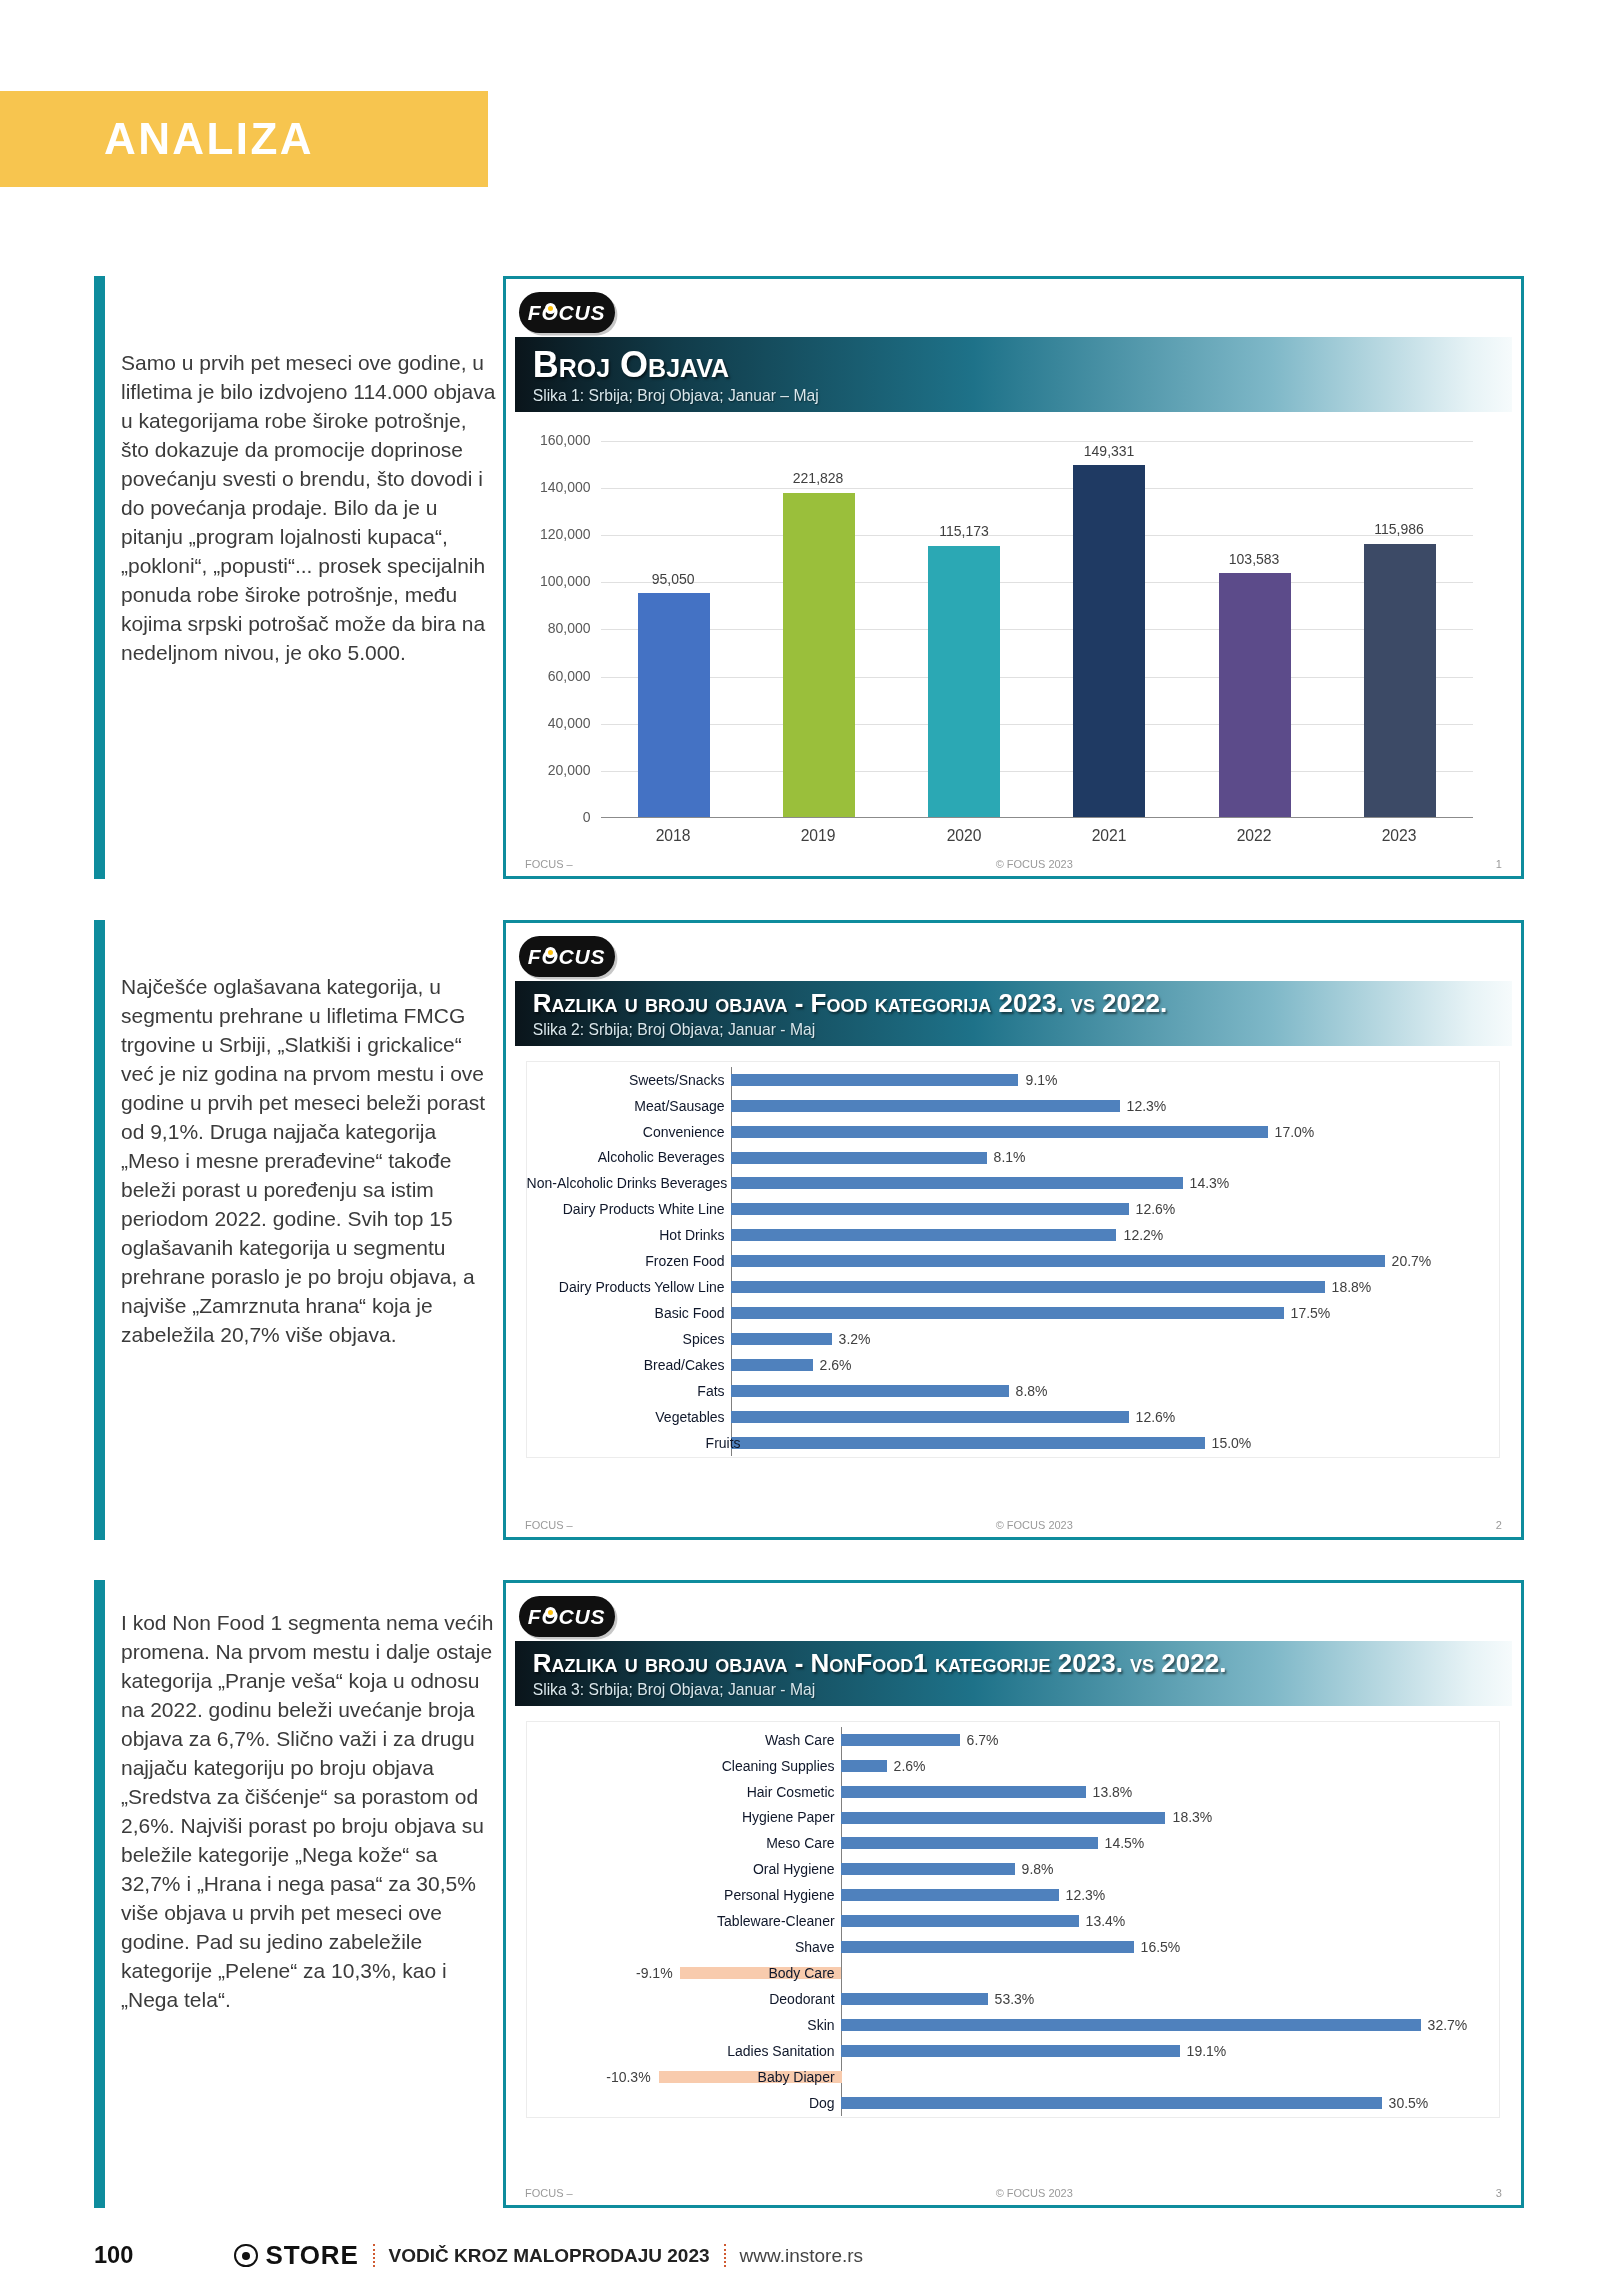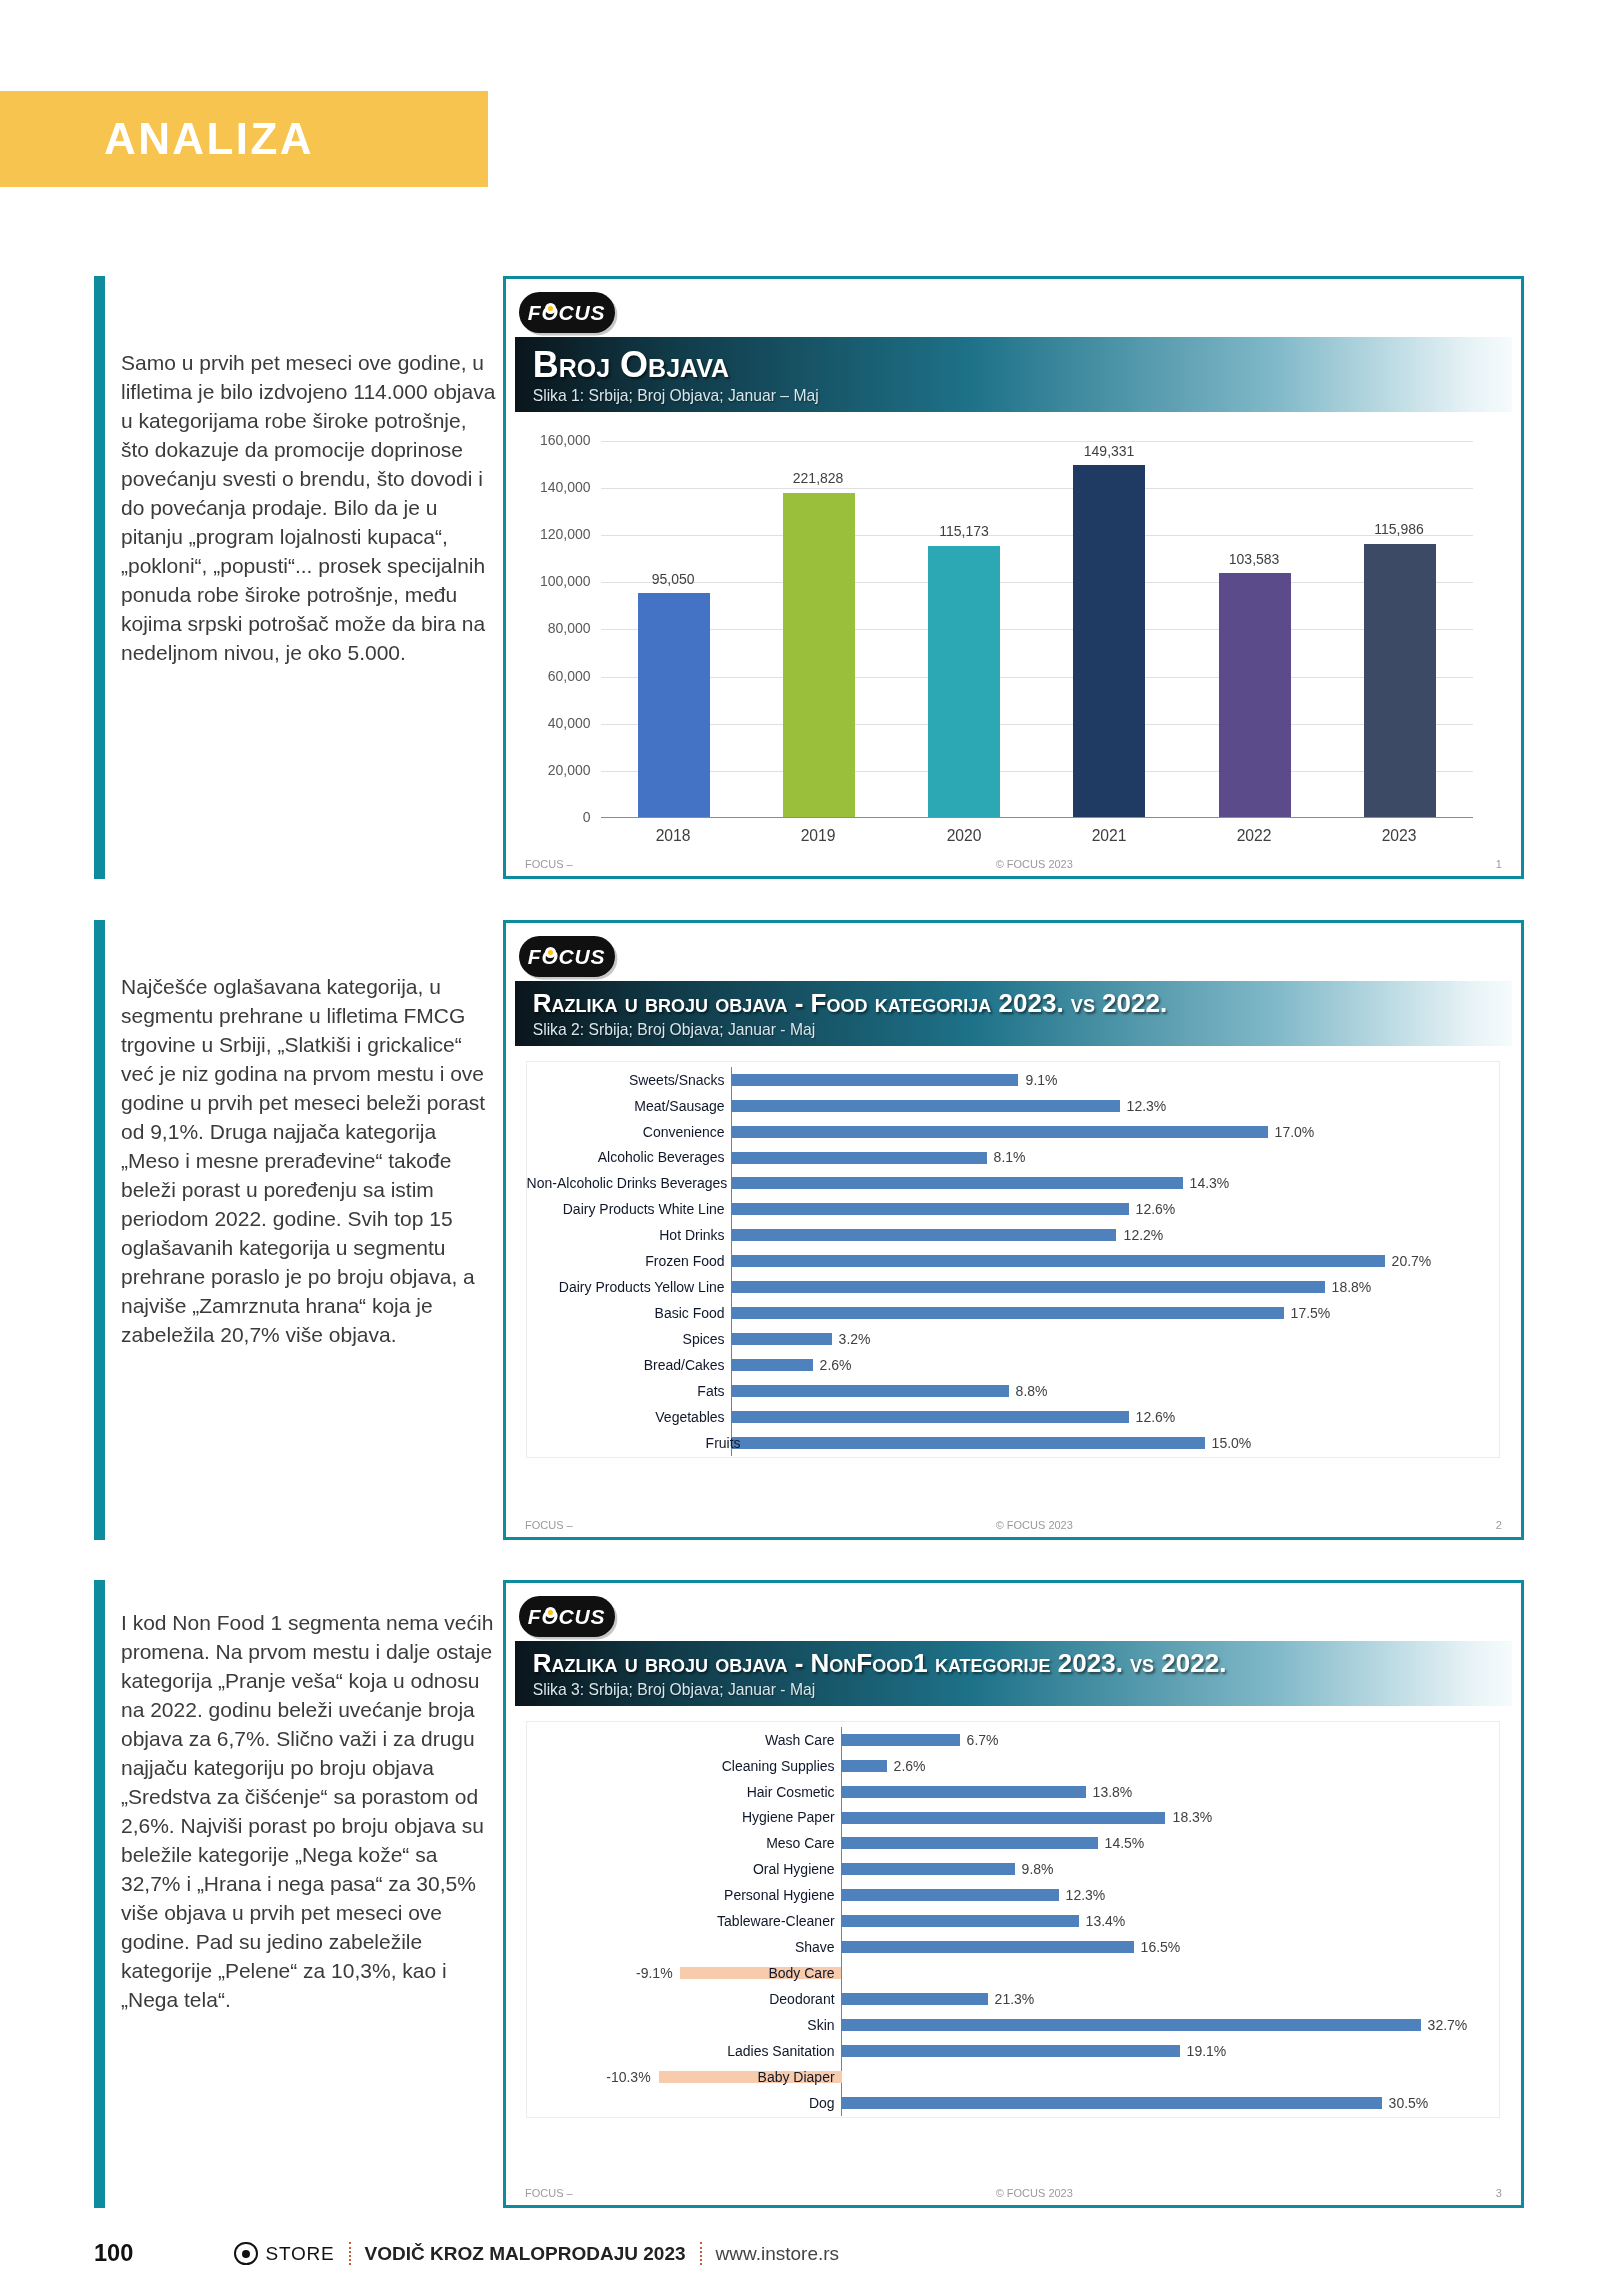--- a/index.html
+++ b/index.html
@@ -41,21 +41,21 @@
   .hbar.neg{background:#f8cbad}
   .hval{position:absolute;font-size:14px;color:#404040;white-space:nowrap}
   .axis-line{position:absolute;width:0.8px;background:#808080}
 
   .pfoot{position:absolute;left:19px;right:19px;bottom:6.3px;display:flex;justify-content:space-between;font-size:11px;color:#9a9a9a}
 
   #pagefoot{position:absolute;top:2240px;left:94px;display:flex;align-items:center}
   #pagefoot .pn{font-size:23.6px;font-weight:bold;color:#111;width:140px}
   .logo-circle{width:23.6px;height:23.6px;border:2.4px solid #111;border-radius:50%;position:relative;margin-right:7.9px;flex:0 0 auto}
   .logo-circle i{position:absolute;left:50%;top:50%;width:7.9px;height:7.9px;margin:-3.9px 0 0 -3.9px;background:#111;border-radius:50%;display:block}
-  .store{font-size:19px;font-weight:normal;letter-spacing:0.8px;color:#111}
+  .store{font-size:26px;font-weight:bold;letter-spacing:0.8px;color:#111}
   .fdiv{height:23.6px;border-left:2.4px dotted #cf5a32;margin:0 14px}
   .guide{font-size:19px;font-weight:bold;color:#222}
   .site{font-size:19px;color:#444}
 </style>
 </head>
 <body>
 
 <div class="band">
   <span>ANALIZA</span>
 </div>
@@ -226,21 +226,21 @@
         <div class="hbar" style="left: 314px; width: 238px; top: 193px;"></div>
         <div class="hval" style="left: 559px; top: 186px; height: 26px; line-height: 26px;">13.4%</div>
         <div class="hcat" style="left: 0px; width: 308px; top: 212px; height: 26px; line-height: 26px; z-index: 2;">Shave</div>
         <div class="hbar" style="left: 314px; width: 293px; top: 219px;"></div>
         <div class="hval" style="left: 614px; top: 212px; height: 26px; line-height: 26px;">16.5%</div>
         <div class="hcat" style="left: 0px; width: 308px; top: 238px; height: 26px; line-height: 26px; z-index: 2;">Body Care</div>
         <div class="hbar neg" style="left: 153px; width: 161px; top: 245px;"></div>
         <div class="hval" style="left: 0px; width: 146px; text-align: right; top: 238px; height: 26px; line-height: 26px;">-9.1%</div>
         <div class="hcat" style="left: 0px; width: 308px; top: 264px; height: 26px; line-height: 26px; z-index: 2;">Deodorant</div>
         <div class="hbar" style="left: 314px; width: 147px; top: 271px;"></div>
-        <div class="hval" style="left: 468px; top: 264px; height: 26px; line-height: 26px;">21.3%</div>
+        <div class="hval" style="left: 468px; top: 264px; height: 26px; line-height: 26px;">53.3%</div>
         <div class="hcat" style="left: 0px; width: 308px; top: 290px; height: 26px; line-height: 26px; z-index: 2;">Skin</div>
         <div class="hbar" style="left: 314px; width: 580px; top: 297px;"></div>
         <div class="hval" style="left: 901px; top: 290px; height: 26px; line-height: 26px;">32.7%</div>
         <div class="hcat" style="left: 0px; width: 308px; top: 316px; height: 26px; line-height: 26px; z-index: 2;">Ladies Sanitation</div>
         <div class="hbar" style="left: 314px; width: 339px; top: 323px;"></div>
         <div class="hval" style="left: 660px; top: 316px; height: 26px; line-height: 26px;">19.1%</div>
         <div class="hcat" style="left: 0px; width: 308px; top: 342px; height: 26px; line-height: 26px; z-index: 2;">Baby Diaper</div>
         <div class="hbar neg" style="left: 132px; width: 183px; top: 349px;"></div>
         <div class="hval" style="left: 0px; width: 124px; text-align: right; top: 342px; height: 26px; line-height: 26px;">-10.3%</div>
         <div class="hcat" style="left: 0px; width: 308px; top: 368px; height: 26px; line-height: 26px; z-index: 2;">Dog</div>

